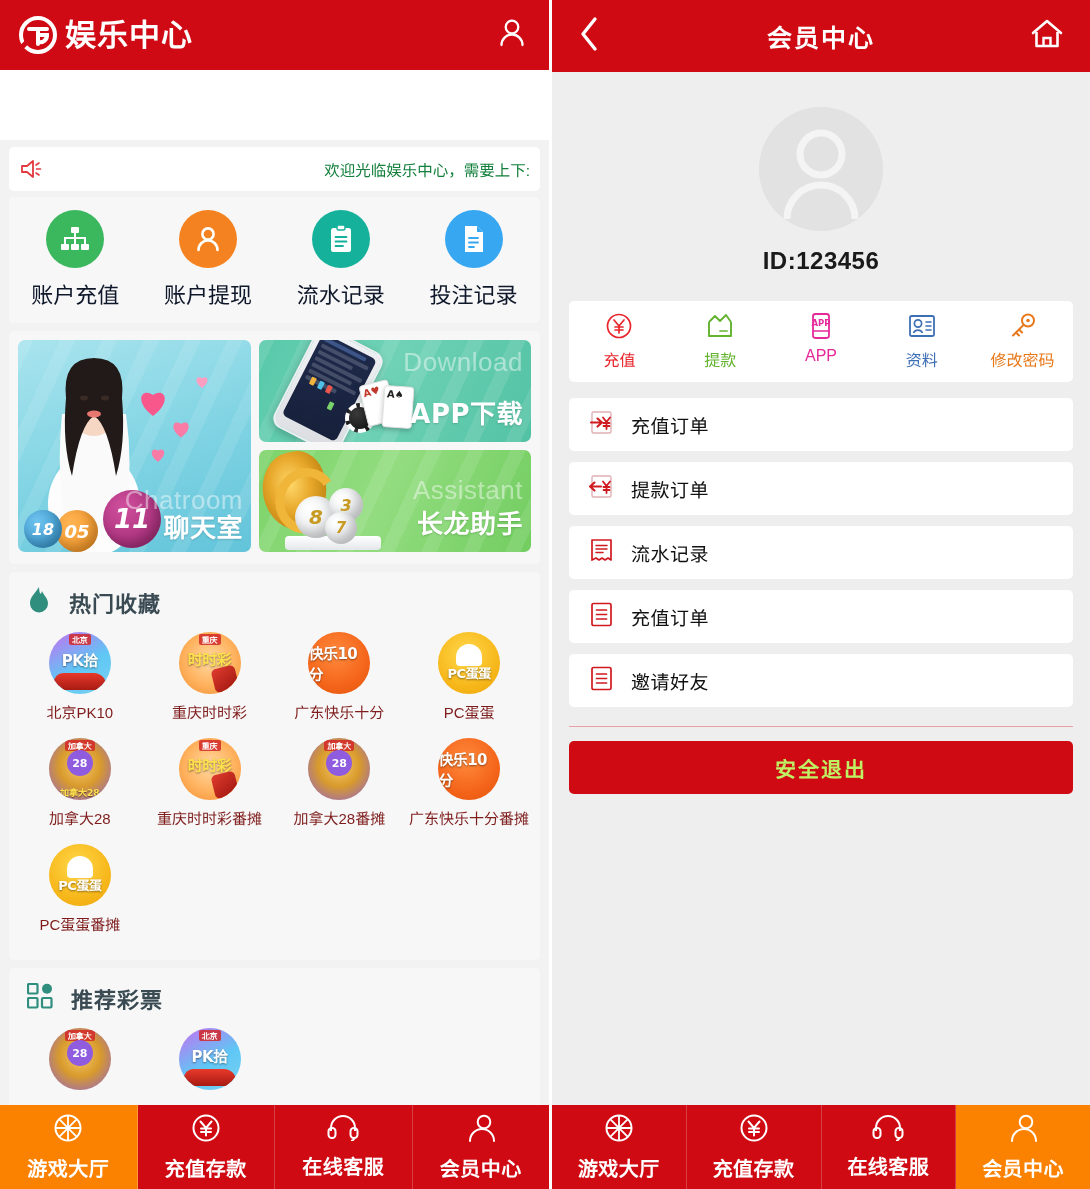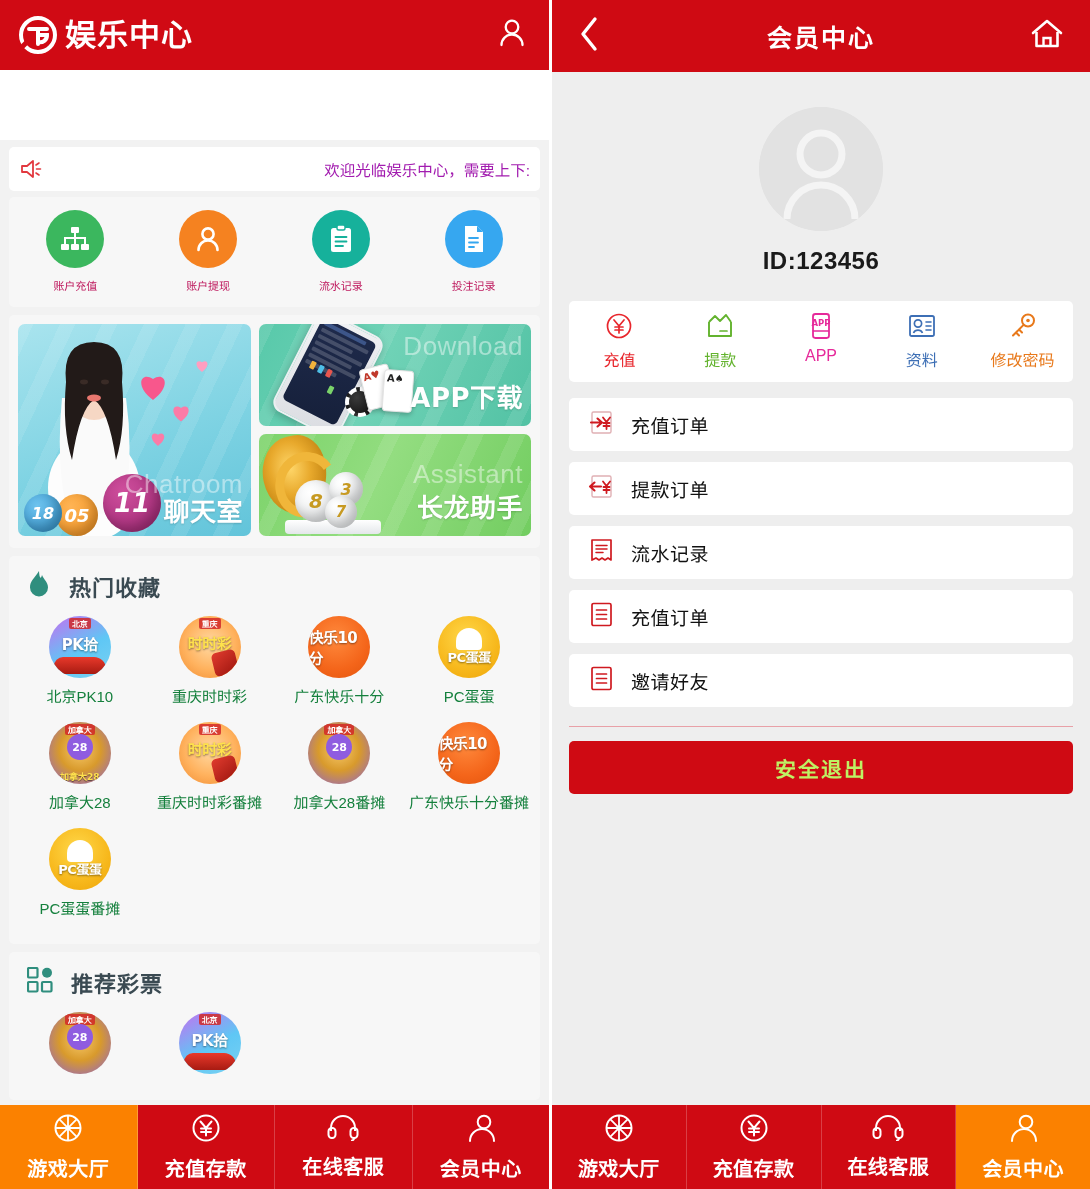--- a/index.html
+++ b/index.html
@@ -39,35 +39,35 @@
   
   .white-slab { height: 70px; background: #fff; margin: 0; }
 
   
   .notice-bar {
     margin: 7px 9px 0 9px; height: 44px; background: #fff; border-radius: 5px;
     display: flex; align-items: center; padding: 0 10px; overflow: hidden;
   }
   .notice-icon { flex: 0 0 auto; width: 26px; height: 22px; }
   .notice-text {
-    flex: 1; text-align: right; color: #a21caf; font-size: 15.5px;
+    flex: 1; text-align: right; color: #15803d; font-size: 15.5px;
     white-space: nowrap; overflow: hidden;
   }
 
   
   .quick-panel {
     margin: 6px 9px 0 9px; background: #f7f7f7; border-radius: 5px;
     display: flex; padding: 13px 0 14px 0;
   }
   .quick-item { flex: 1; display: flex; flex-direction: column; align-items: center; gap: 9px; }
   .quick-circle {
     width: 58px; height: 58px; border-radius: 50%;
     display: flex; align-items: center; justify-content: center;
   }
-  .quick-label { font-size: 11px; color: #be185d; }
+  .quick-label { font-size: 22px; color: #0f172a; }
 
   
   .banner-panel {
     margin: 8px 9px 0 9px; background: #f7f7f7; border-radius: 5px;
     display: flex; gap: 8px; padding: 9px 9px 12px 9px;
   }
   .banner-left {
     width: 233px; height: 212px; border-radius: 7px; overflow: hidden; position: relative;
     background: linear-gradient(160deg,#a9e4ee 0%, #7fd3e3 55%, #62c4da 100%);
   }
@@ -151,21 +151,21 @@
   .game-grid { display: flex; flex-wrap: wrap; padding: 10px 6px 0 6px; }
   .game-item {
     width: 25%; display: flex; flex-direction: column; align-items: center;
     margin-bottom: 16px; gap: 7px;
   }
   .game-icon {
     width: 62px; height: 62px; border-radius: 50%; position: relative; overflow: hidden;
     display:flex; align-items:center; justify-content:center;
     font-family:"DejaVu Sans","Liberation Sans",sans-serif;
   }
-  .game-label { font-size: 15px; color: #15803d; white-space: nowrap; }
+  .game-label { font-size: 15px; color: #7f1d1d; white-space: nowrap; }
 
   
   .ic-pk10 { background: linear-gradient(150deg,#c56ff0 0%,#5fc7f5 55%,#7ad1f2 100%); }
   .ic-ssc  { background: radial-gradient(circle at 50% 45%, #ffd9a3 0%, #ffb25e 55%, #f08a2e 100%); }
   .ic-kl10 { background: radial-gradient(circle at 45% 35%, #ff8a3d 0%, #f4651a 60%, #e2540d 100%); }
   .ic-pc   { background: radial-gradient(circle at 45% 35%, #ffd84a 0%, #f7b81c 60%, #eda408 100%); }
   .ic-ca28 { background: radial-gradient(circle at 50% 45%, #f7c96a 0%, #d89a2c 45%, #8b5fd6 100%); }
 
   .ic-cap {
     position:absolute; top:2px; left:50%; transform:translateX(-50%);

